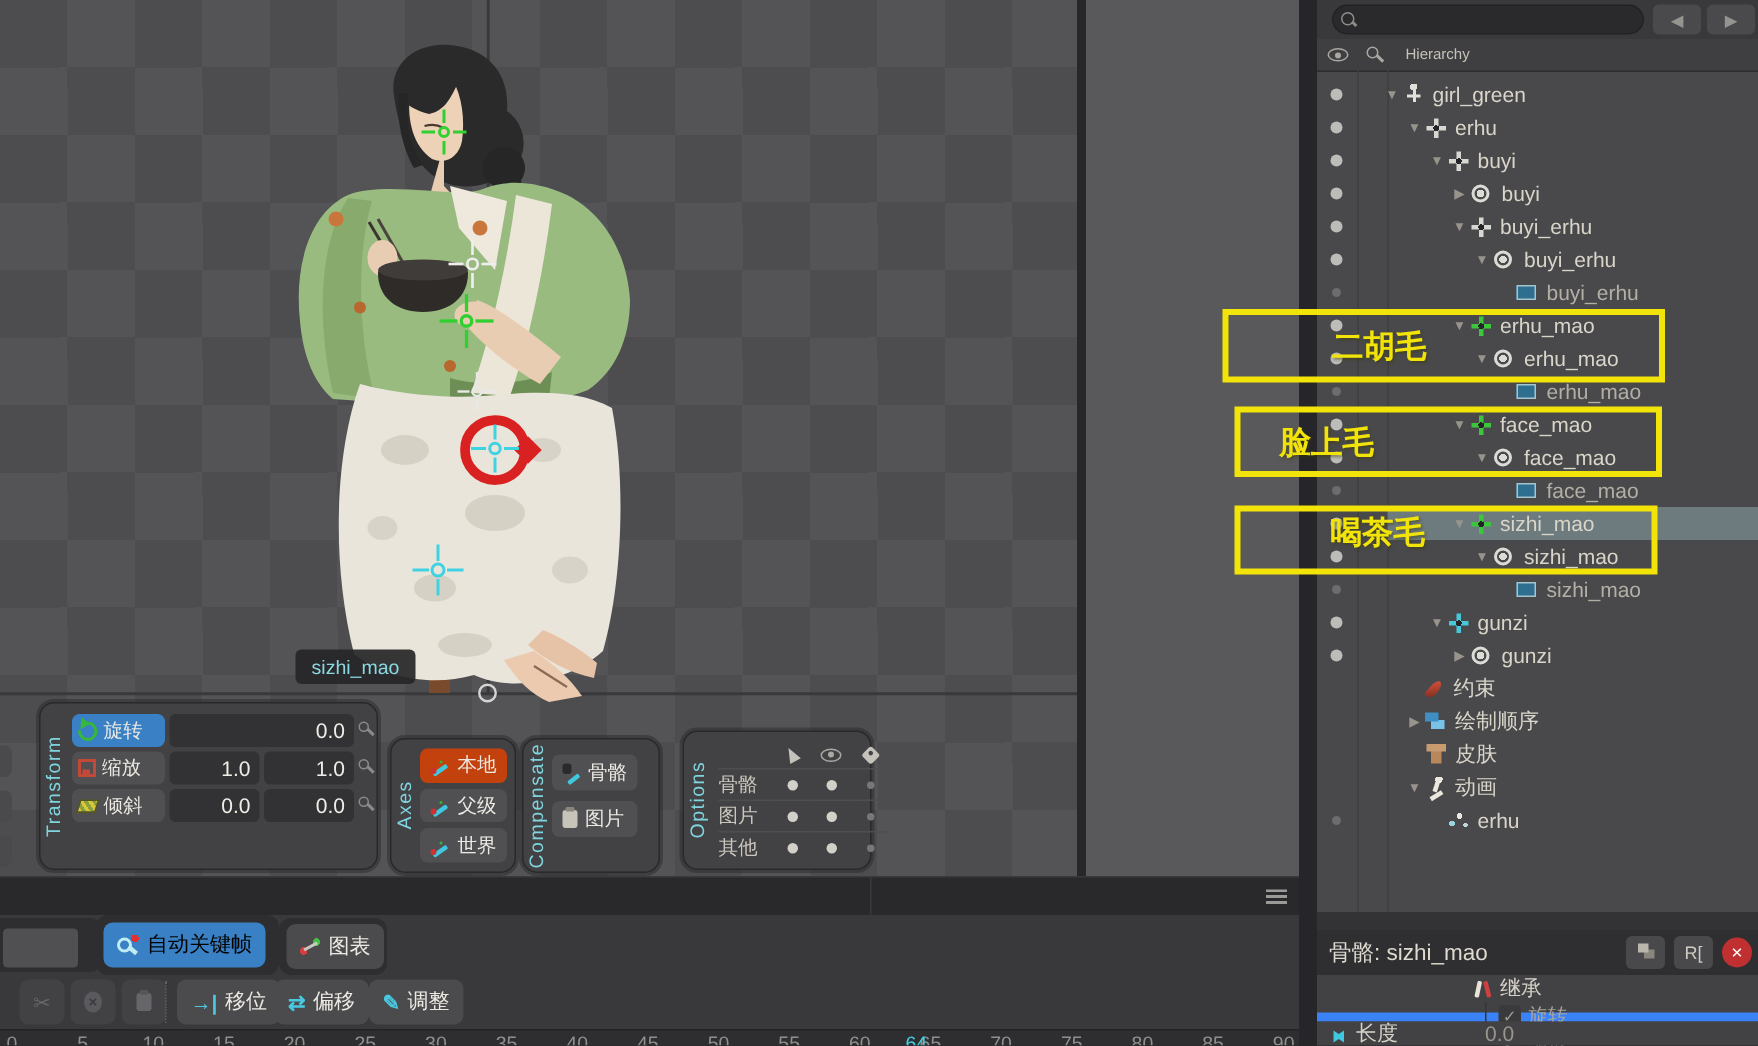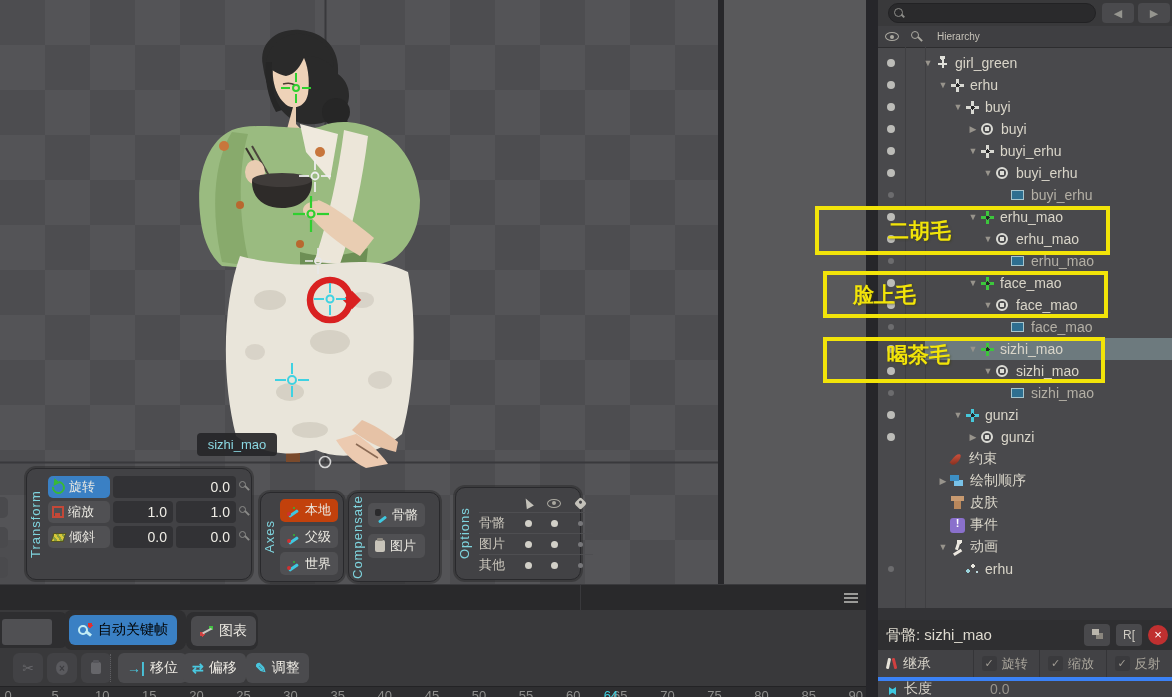--- a/index.html
+++ b/index.html
@@ -126,21 +126,21 @@
   
   .rp-gap { position:absolute; left:0; top:608px; width:294px; height:12px; background:#333336; }
   .bone-bar { position:absolute; left:0; top:620px; width:294px; height:30px; background:#2f2f31;
               display:flex; align-items:center; }
   .bone-title { color:#dedacf; font-size:15px; margin-left:8px; flex:1; }
   .bb-btn { width:26px; height:22px; background:#49494c; border:none; border-radius:4px; color:#cfcbc2;
             font-size:12px; margin-right:6px; }
   .bb-close { width:20px; height:20px; background:#c03030; border:none; border-radius:50%; color:#fff;
               font-size:13px; margin-right:4px; line-height:18px; }
   .inherit-row { position:absolute; left:0; top:650px; width:294px; height:31px; background:#424245;
-                 display:flex; align-items:center; border-bottom:4px solid #3b82f6; }
+                 display:flex; align-items:center; border-bottom:6px solid #3b82f6;flex-direction:column; }
   .inh-label { color:#d6d2c8; font-size:14px; display:flex; align-items:center; gap:5px; width:100px; padding-left:8px; }
   .chk { display:flex; align-items:center; gap:5px; width:70px; border-left:1px solid #353538; padding-left:8px; height:100%; }
   .chk-box { width:15px; height:15px; background:#3a3a3d; border-radius:3px; color:#a09c94; font-size:11px;
              display:flex; align-items:center; justify-content:center; }
   .chk-label { color:#aaa69c; font-size:13px; }
   .length-row { position:absolute; left:0; top:681px; width:342px; height:16px; background:#424245; display:flex; align-items:center; overflow:hidden; }
   .len-label { color:#d6d2c8; font-size:14px; display:flex; align-items:center; gap:5px; width:100px; padding-left:8px; height:22px; }
   .len-value { color:#98948c; font-size:14px; padding-left:12px; }
 
   
@@ -667,27 +667,20 @@
         <div class="trow">
     <span class="dot none"></span>
     <span class="indent" style="width: 15px;"></span>
     <span class="arrow"></span>
     <span class="ticon icon-skin"></span>
     <span class="tlabel">皮肤</span>
   </div>
         <div class="trow">
     <span class="dot none"></span>
     <span class="indent" style="width: 15px;"></span>
-    <span class="arrow"></span>
-    <span class="ticon icon-event"></span>
-    <span class="tlabel">事件</span>
-  </div>
-        <div class="trow">
-    <span class="dot none"></span>
-    <span class="indent" style="width: 15px;"></span>
     <span class="arrow">▼</span>
     <span class="ticon icon-animation"></span>
     <span class="tlabel">动画</span>
   </div>
         <div class="trow">
     <span class="dot dim"></span>
     <span class="indent" style="width: 30px;"></span>
     <span class="arrow"></span>
     <span class="ticon icon-anim-item"></span>
     <span class="tlabel">erhu</span>

